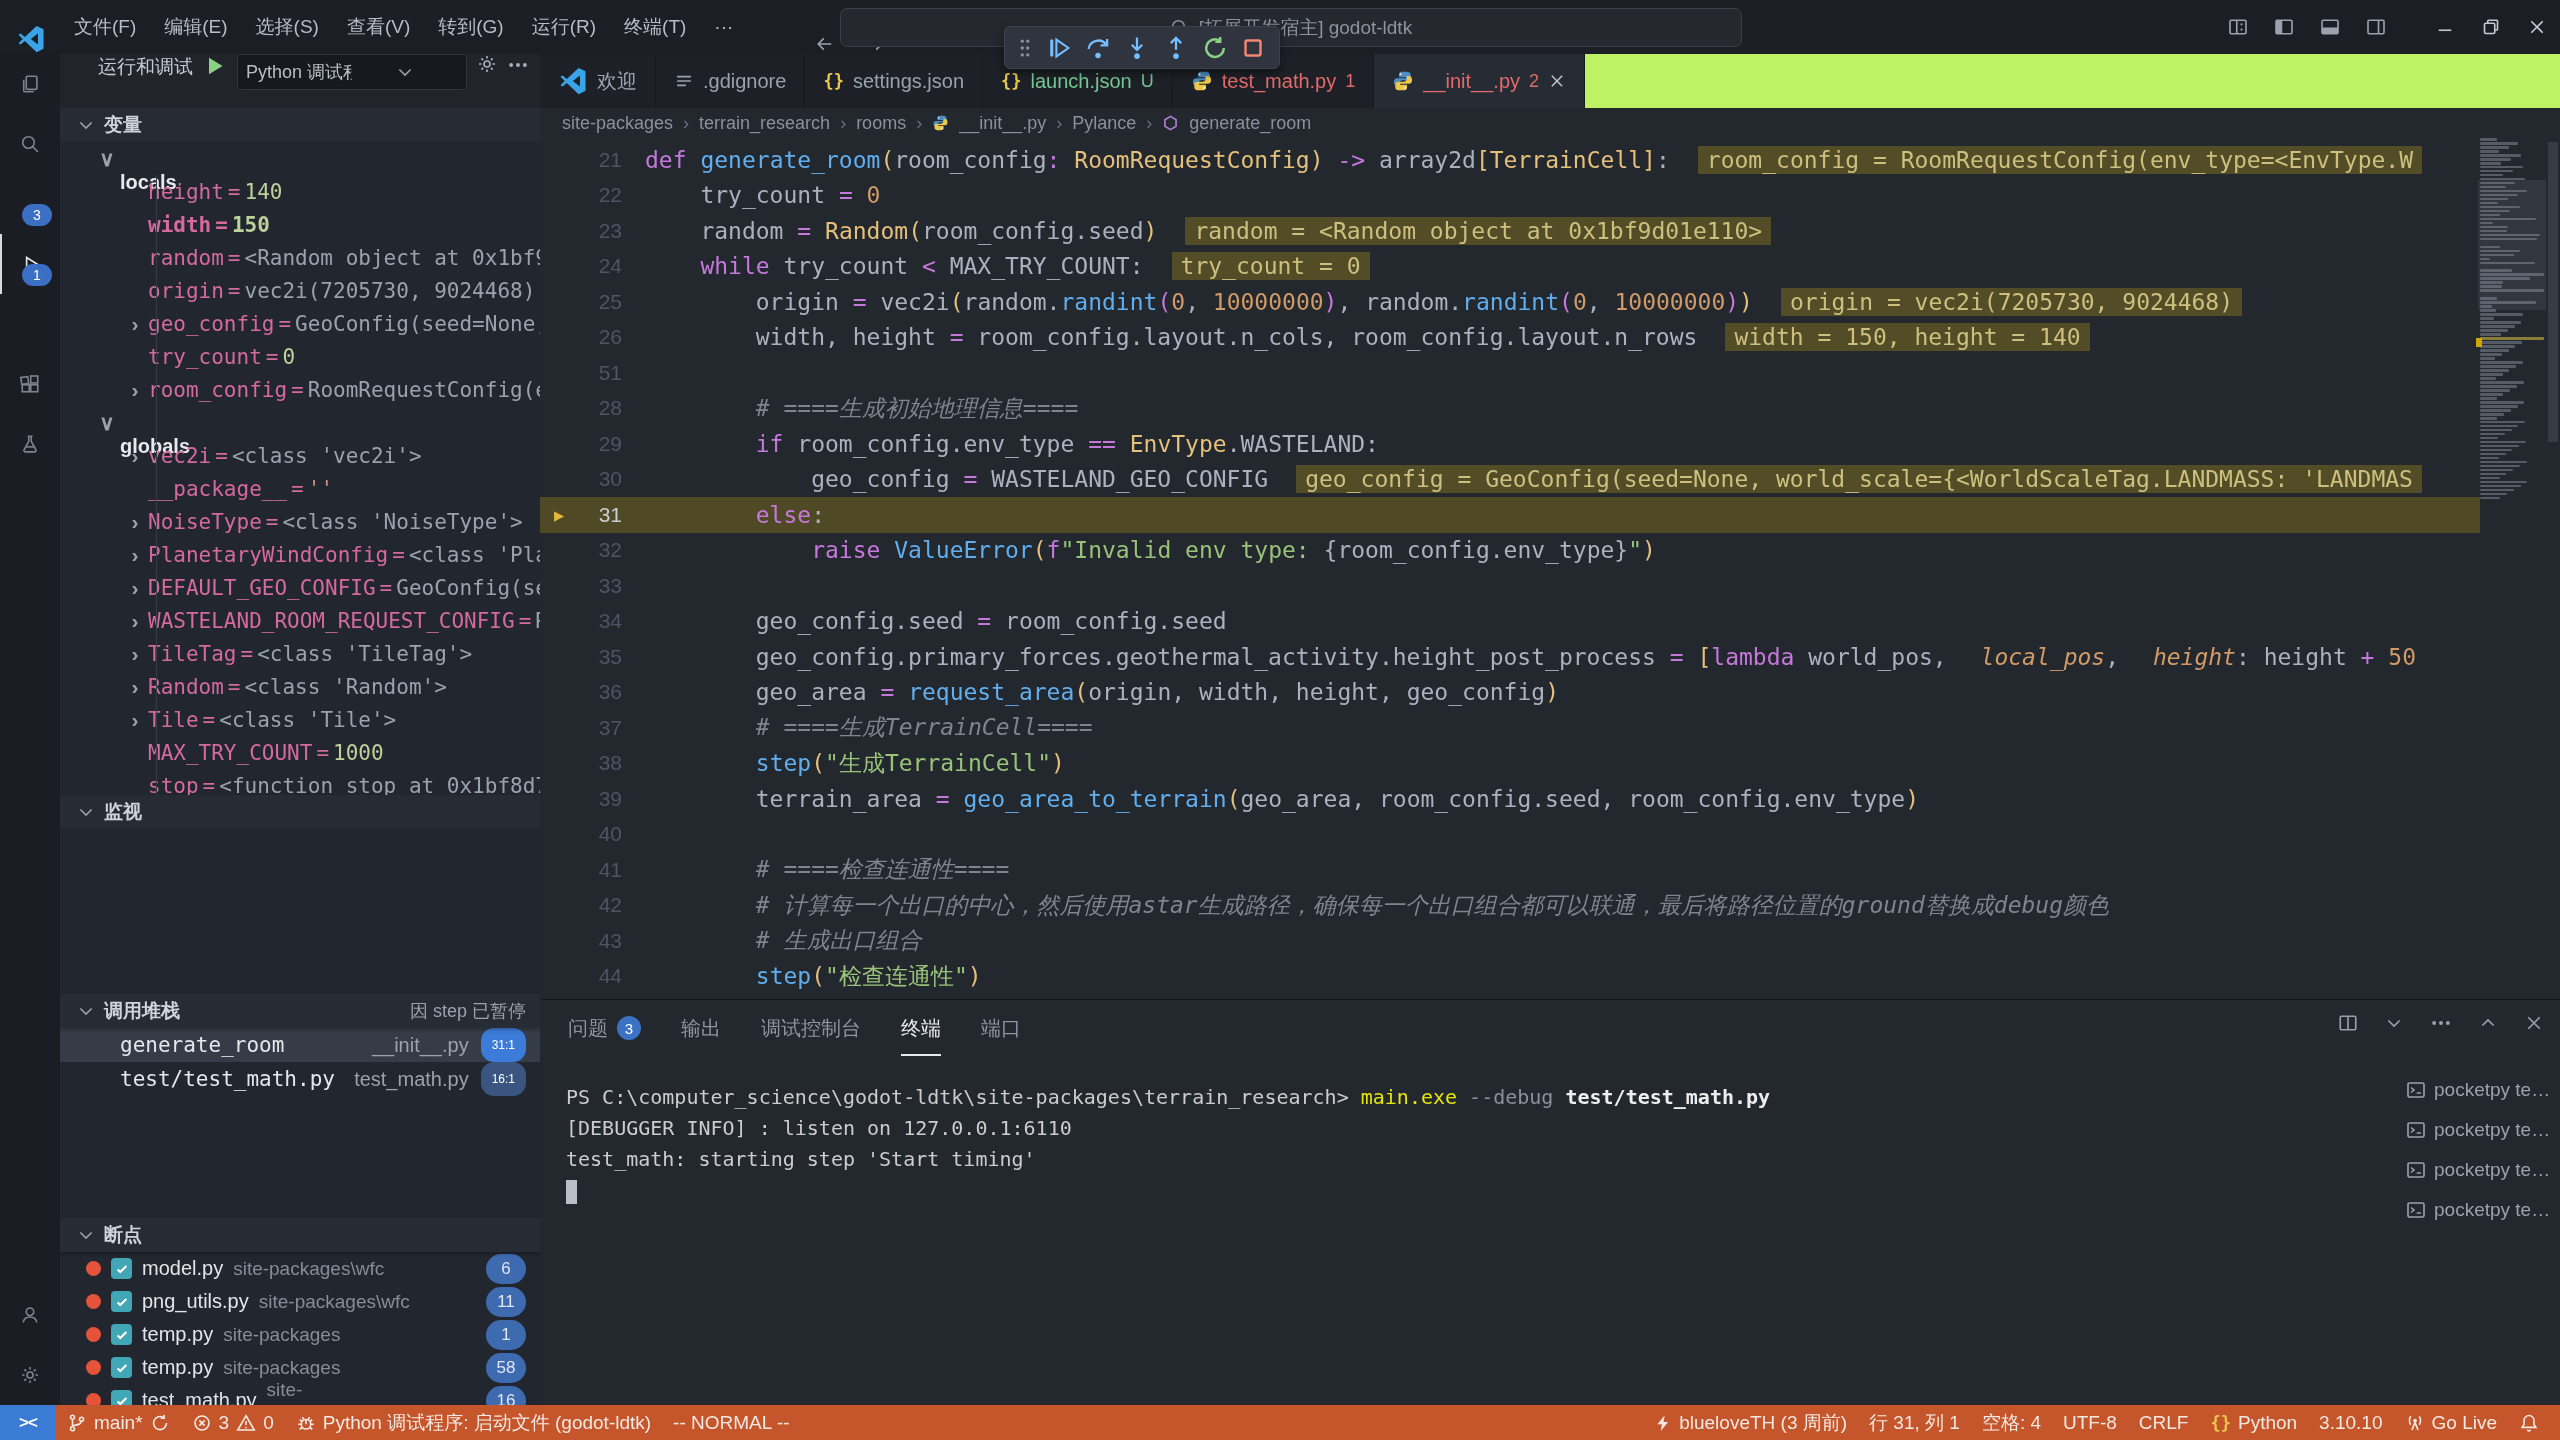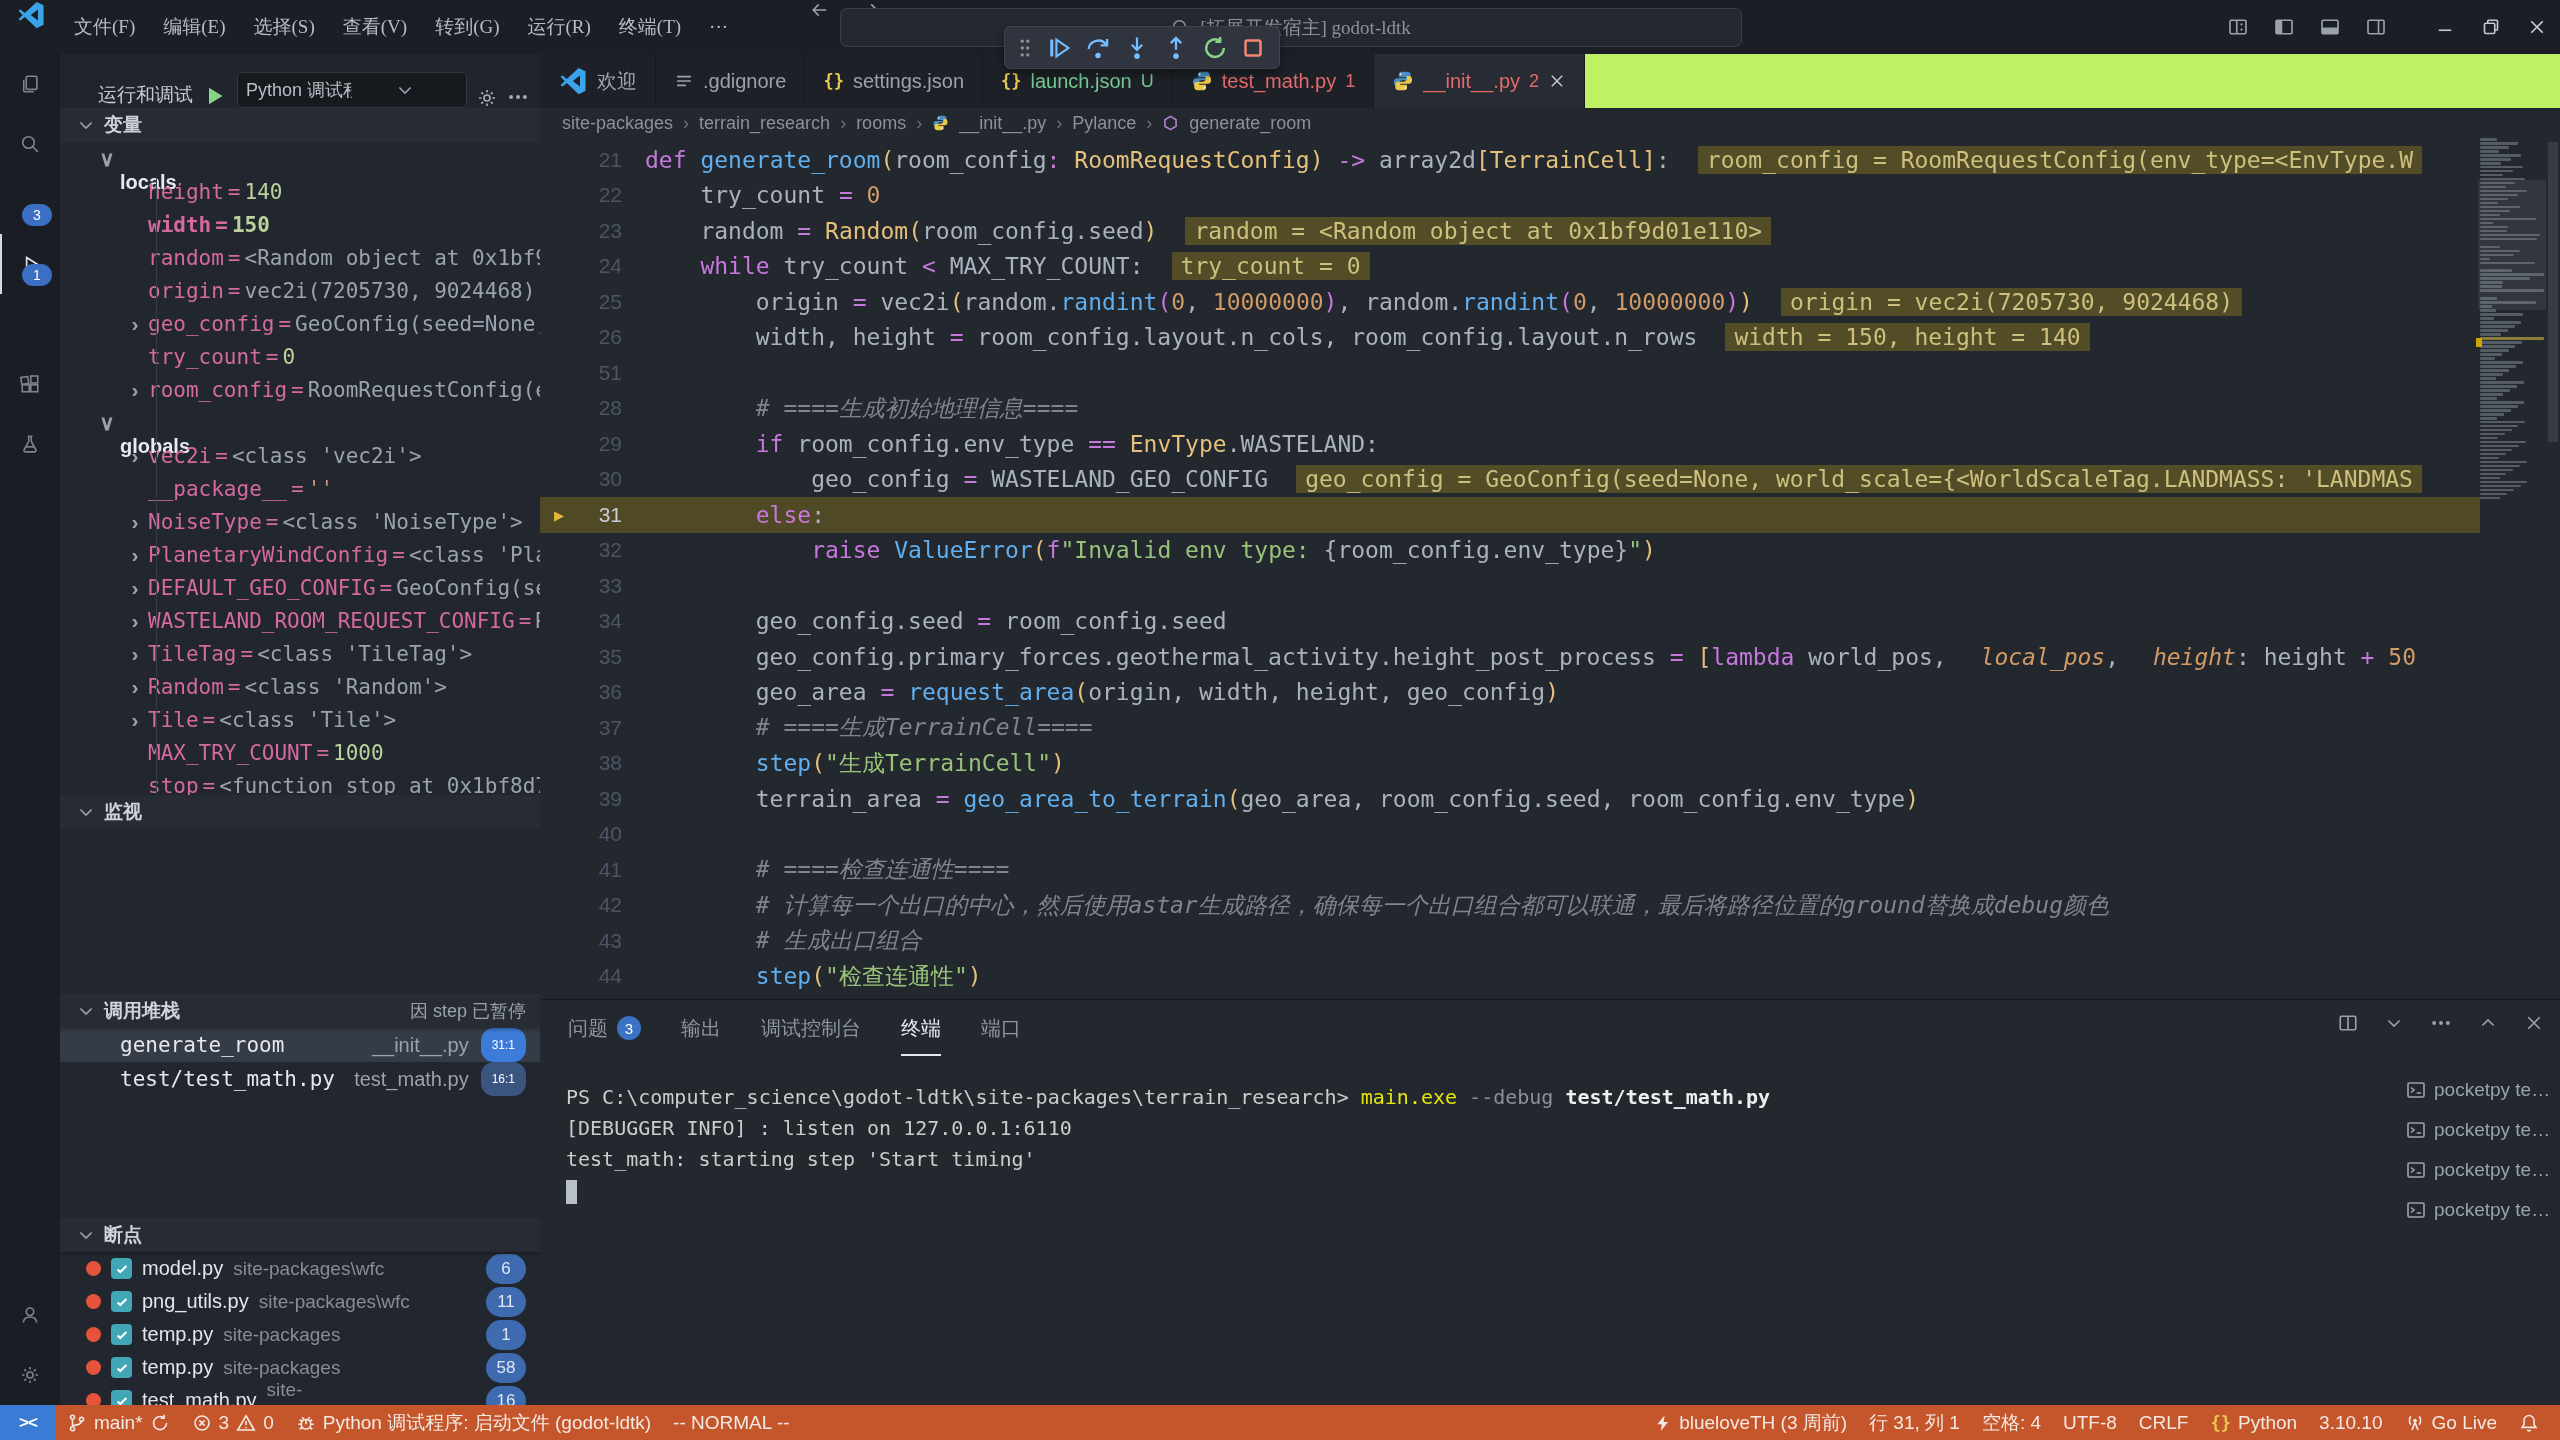--- a/index.html
+++ b/index.html
@@ -1,39 +1,39 @@
 <!DOCTYPE html>
 <html><head>
 <meta charset="utf-8">
 <style>
   html,body{margin:0;padding:0;background:#111;font-family:"Liberation Sans",sans-serif;}
   #app{position:relative;width:2560px;height:1440px;background:#23272e;overflow:hidden;color:#abb2bf;}
   svg{display:block}
   .ico{display:inline-flex;align-items:center;justify-content:center;}
   
-  #titlebar{position:relative;height:54px;background:#1b1e24;display:flex;align-items:flex-start;z-index:40;font-family:Liberation Serif, serif;}
+  #titlebar{position:relative;height:54px;background:#1b1e24;display:flex;align-items:flex-end;z-index:40;}
   #logo{width:30px;height:30px;margin:0 14px 0 16px;}
   #menus{display:flex;height:100%;align-items:center;}
   .menu-item{padding:0 14px;font-size:19px;color:#b7bdc6;height:100%;display:flex;align-items:center;cursor:default;}
   #nav-arrows{display:flex;gap:30px;margin-left:68px;color:#9aa2ad;}
   #searchbox{position:absolute;left:840px;top:8px;width:900px;height:37px;background:#25292f;border:1px solid #3a3f47;border-radius:7px;display:flex;align-items:center;justify-content:center;color:#8b939e;font-size:19px;gap:9px;}
   #win-icons{position:absolute;right:0;top:0;height:54px;display:flex;align-items:center;}
   #layout-icons{display:flex;gap:26px;margin-right:36px;color:#9aa2ad;}
   .winbtn{width:46px;height:54px;display:flex;align-items:center;justify-content:center;color:#c3c9d1;}
   
   #debugbar{position:absolute;left:1004px;top:26px;width:262px;height:41px;background:#2f343e;border:1px solid #3d434d;border-radius:6px;box-shadow:0 4px 10px rgba(0,0,0,.45);display:flex;align-items:center;justify-content:space-around;padding:0 6px;z-index:60;}
   
   #main{display:flex;height:1351px;}
   #activitybar{width:60px;background:#1a1d23;display:flex;flex-direction:column;justify-content:space-between;}
   .act-ico{position:relative;height:60px;display:flex;align-items:center;justify-content:center;color:#7d848e;}
   .act-ico.active{color:#e3e6ea;border-left:2px solid #d7dae0;}
   .act-badge{position:absolute;right:8px;bottom:8px;min-width:22px;height:22px;border-radius:11px;background:#3a6fc4;color:#fff;font-size:14px;display:flex;align-items:center;justify-content:center;padding:0 4px;}
   
   #sidebar{width:480px;background:#21252b;display:flex;flex-direction:column;font-size:20px;overflow:hidden;}
-  #runrow{height:54px;display:flex;align-items:flex-end;padding-left:38px;gap:10px;flex:none;}
+  #runrow{height:54px;display:flex;align-items:flex-start;padding-left:38px;gap:10px;flex:none;}
   #runrow .lbl{color:#c6ccd4;font-size:19px;white-space:nowrap;}
   #run-dd{width:212px;height:34px;background:#16191e;border:1px solid #31353c;border-radius:4px;display:flex;align-items:center;padding:0 8px;color:#b9bfc7;font-size:18px;white-space:nowrap;overflow:hidden;}
   #run-dd span{flex:1;overflow:hidden;text-overflow:clip;white-space:nowrap;}
   .sec-head{height:34px;background:#272c34;display:flex;align-items:center;gap:8px;padding-left:16px;color:#cfd4db;font-weight:bold;font-size:19px;flex:none;box-shadow:0 2px 3px rgba(0,0,0,.25);position:relative;}
   .sec-head .right{position:absolute;right:14px;font-weight:normal;color:#9aa2ad;font-size:18px;}
   .tree{background:#22262e;font-family:"DejaVu Sans Mono",monospace;font-size:21px;position:relative;flex:none;overflow:hidden;}
   .trow{height:33px;display:flex;align-items:center;white-space:nowrap;}
   .trow .tw{width:26px;color:#9aa2ad;text-align:center;flex:none;font-family:"Liberation Sans",sans-serif;}
   .grp{color:#e6e9ed;font-weight:bold;font-family:"Liberation Sans",sans-serif;font-size:20px;margin-top:47px;}
   .vname{color:#d46a9e;}

